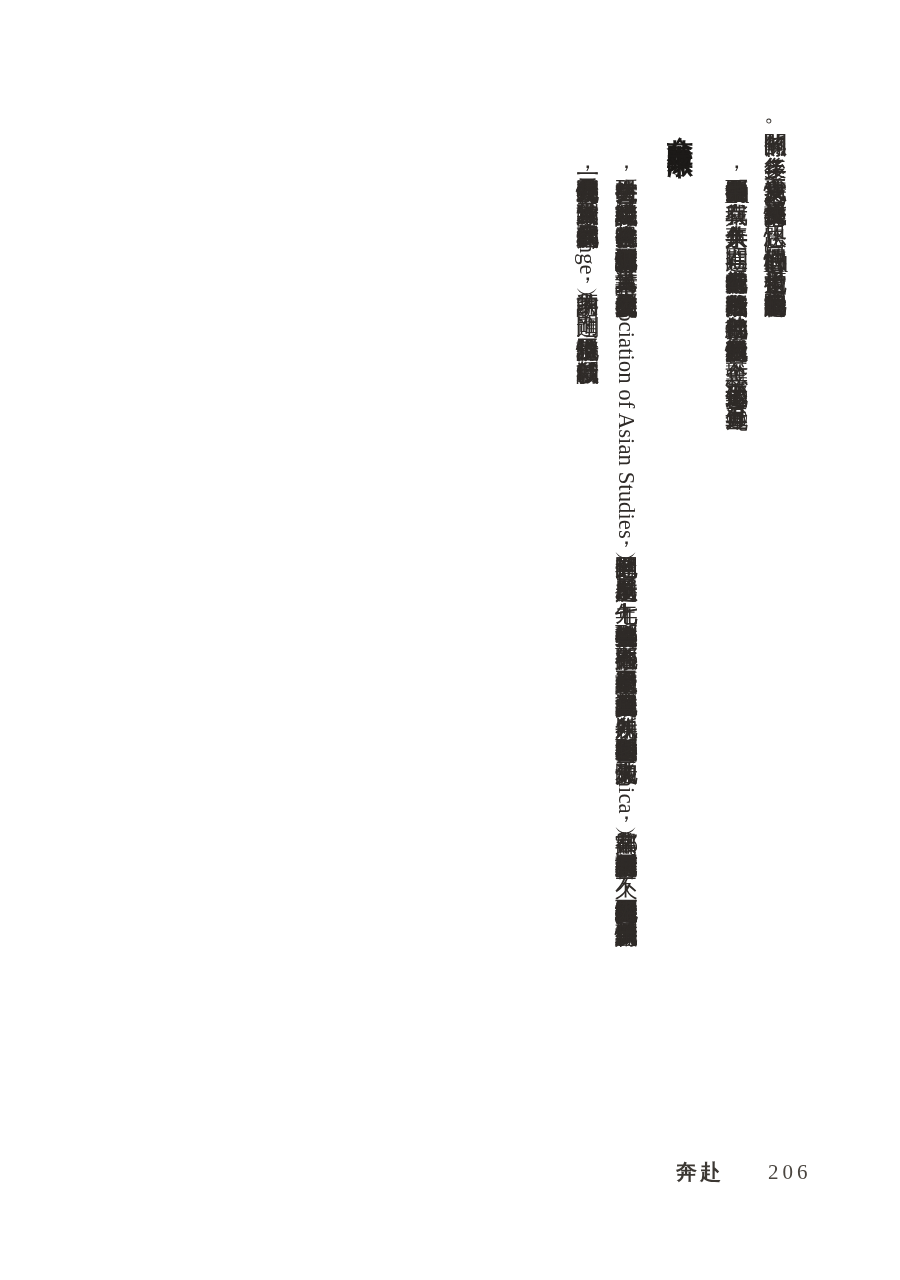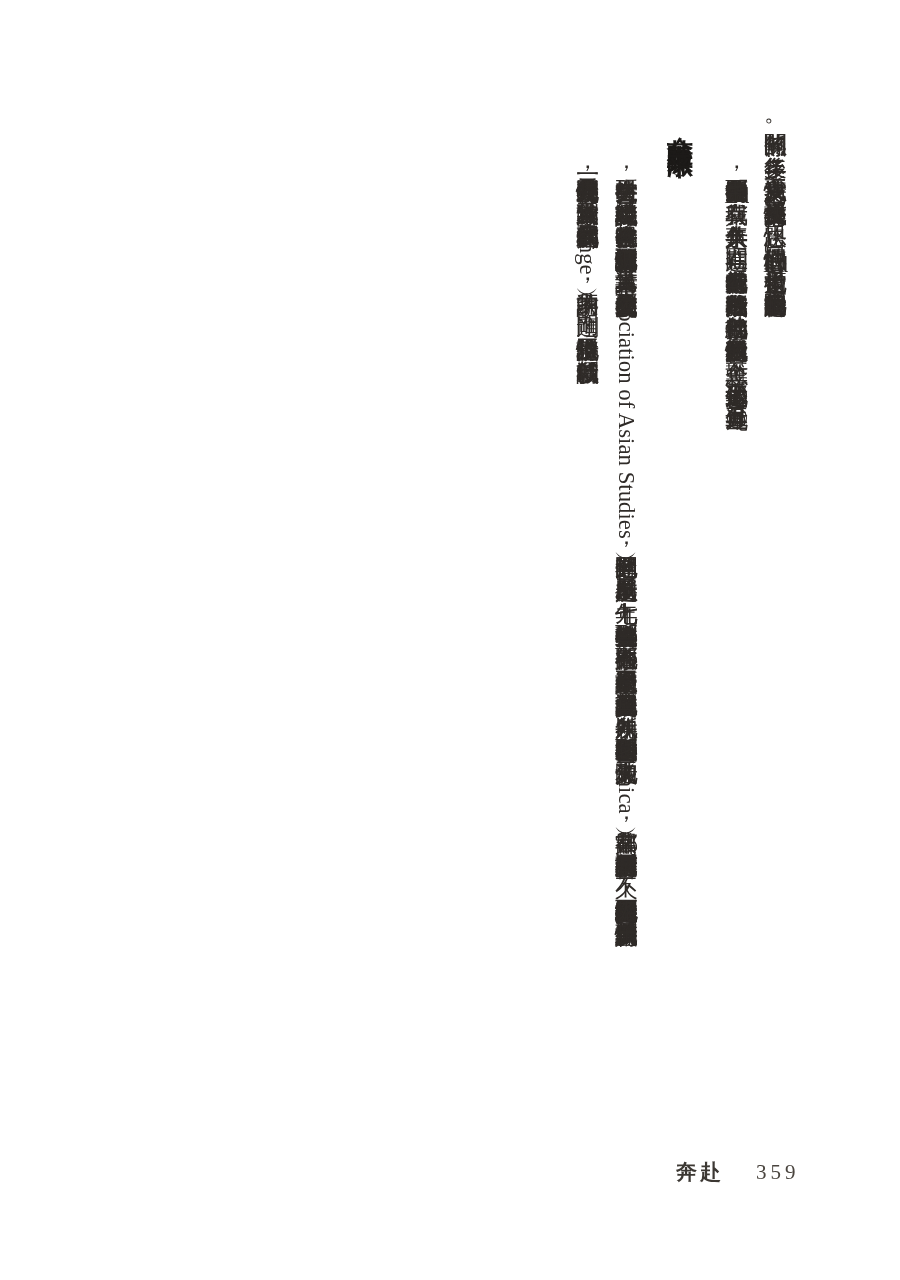--- a/index.html
+++ b/index.html
@@ -55,21 +55,21 @@
   .tcy {
     text-combine-upright: all;
     text-orientation: upright;
   }
   .footer {
     position: absolute;
     top: 1158px;
     left: 676px;
     display: flex;
     align-items: baseline;
-    gap: 32px;
+    gap: 44px;
     color: #4a453f;
     font-size: 21px;
   }
   .book-title {
     font-weight: 600;
     letter-spacing: 3px;
     color: #3c3833;
   }
   .page-num {
     letter-spacing: 4px;
@@ -84,16 +84,16 @@
   <div class="vtext">
     <p class="para">無間的關係。多年之後，我寫〈快人夏志清〉一文，設法捕捉夏先生那種「反應快、思路快、心直口快」的個性，大概也是受了當初<span class="tcy">Ed</span>告訴我的這個原始故事的啟發吧！</p>
     <p class="para indent">在耶魯教書將近四十年的生涯中，我有幸與<span class="tcy">Ed</span>共事十八年之久。在這期間，我一直把他當做老師來看待。在我逐漸成熟的每一階段，他都給我伸手扶助。所以他對我的影響是積累性的，至今難忘。他於二〇〇〇那年正式退休，二〇〇九年五月過世。</p>
     <h2 class="heading">余英時與陳淑平</h2>
     <p class="para indent">早在普大當研究生時，我已經認識了余英時先生。當時余先生還在哈佛任教，他有一次被邀請到普林斯頓東亞系演講（詳細情況，請見本書第三章）。後來我又在一年一度的亞洲研究學會（Association of Asian Studies）的開會期間遇見他，所以早已是老朋友了。一九七七年，余先生從哈佛轉到耶魯教書，在耶魯他一人跨兩系，不但是歷史系的講座教授，也是東亞語文系的資深教授成員。所以一九八二年初，當我剛得到耶魯的教書工作時，他和夫人陳淑平（Monica）都非常高興，兩人還打電話到普林斯頓向我們恭喜。不久，陳淑平還特別向我和欽次介紹紐黑文當地可靠的房地產經紀人，讓我們很快就買到了滿意的房子。</p>
     <p class="para indent">但我們一直到一九八二年九月初快要開學時，才首次見到陳淑平本人。那一天欽次和我到他們橘鄉（Orange）的家中拜訪，剛一進門，陳淑平就很熱情地說，請我們以後就喊</p>
   </div>
 
   <div class="footer">
     <span class="book-title">奔赴</span>
-    <span class="page-num">359</span>
+    <span class="page-num">206</span>
   </div>
 
 </div>
 
 </body></html>

